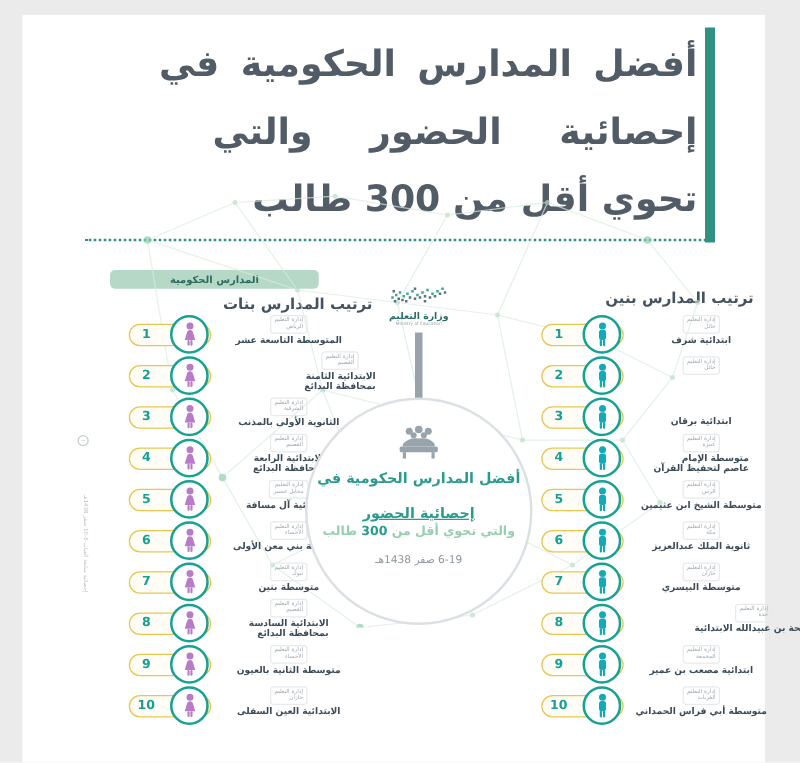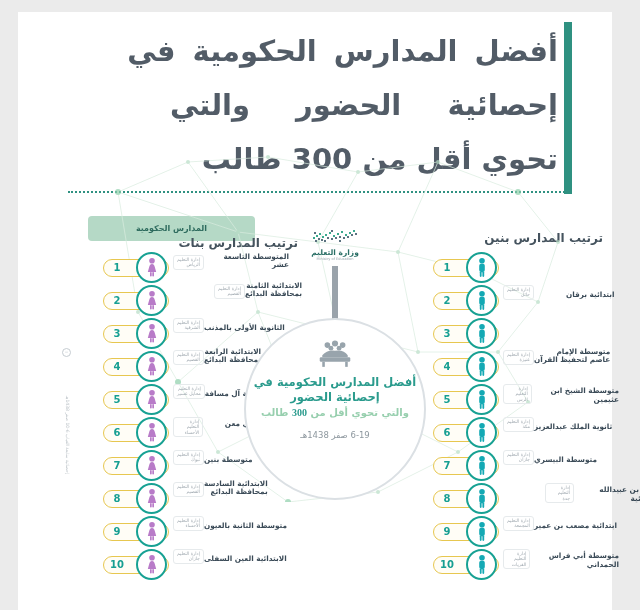--- a/index.html
+++ b/index.html
@@ -17,21 +17,21 @@
     font-size:29px;line-height:54px;
   }
   .title-line{white-space:nowrap;}
   .t1{word-spacing:7px;}
   .t2{word-spacing:36px;}
   .accent-bar{position:absolute;right:40px;top:10px;width:8px;height:172px;background:#2f9181;}
   .dotted-line{position:absolute;left:50px;top:179px;width:504px;height:0;border-top:2px dotted #2f9181;}
 
   
   .gov-badge{
-    position:absolute;left:70px;top:204px;width:167px;height:25px;
+    position:absolute;left:70px;top:204px;width:167px;height:15px;
     background:#b5d9c6;border-radius:4px;color:#2e6b5e;
     font-size:8px;font-weight:bold;direction:rtl;
     display:flex;align-items:center;justify-content:center;
   }
   .col-header{
     position:absolute;width:220px;font-size:12px;font-weight:bold;
     color:#45535e;direction:rtl;text-align:right;
   }
   .girls-header{left:60px;top:224px;}
   .boys-header{left:365px;top:219px;}
@@ -41,21 +41,21 @@
   .logo-name{font-size:7.5px;font-weight:bold;color:#2a6f66;direction:rtl;line-height:9px;}
   .logo-sub{font-size:3.5px;color:#9aa6ad;line-height:5px;}
   .connector{position:absolute;left:314px;top:254px;width:6px;height:54px;background:#9aa3ab;z-index:2;}
   .center-circle{
     position:absolute;left:226px;top:306px;width:182px;height:182px;
     border-radius:50%;background:#fff;border:2px solid #dbe0e4;box-sizing:border-box;
     text-align:center;z-index:3;padding-top:20px;
   }
   .cc-title{font-size:11.5px;font-weight:bold;color:#2a9b8d;direction:rtl;line-height:15px;margin-top:3px;}
   .cc-sub{font-size:10px;font-weight:bold;color:#97cfae;direction:rtl;margin-top:2px;}
-  .cc-sub .num{color:#2a9b8d;font-family:Liberation Serif, serif;}
+  .cc-sub .num{color:#2a9b8d;}
   .cc-foot{margin-top:11px;font-size:8.5px;color:#8d979e;direction:rtl;line-height:12.5px;}
 
   
   .map{position:absolute;left:40px;top:140px;width:520px;height:350px;z-index:1;opacity:.7;}
 
   
   .item{position:absolute;width:190px;height:34px;z-index:2;}
   .item.girl{left:85px;}
   .item.boy{left:415px;}
   .pill{
@@ -68,21 +68,21 @@
   }
   .person-circle{
     position:absolute;left:33px;top:1px;width:31px;height:31px;box-sizing:border-box;
     border-radius:50%;background:#fff;border:2.5px solid #17a193;
     display:flex;align-items:center;justify-content:center;z-index:2;
   }
   .girl .person-icon{fill:#b87bc8;}
   .boy .person-icon{fill:#14a9b4;}
   .text-block{
     position:absolute;left:70px;width:116px;
-    display:flex;flex-direction:row;align-items:flex-end;
+    display:flex;flex-direction:column;align-items:center;
   }
   .label-box{
     border:0.6px solid #e6eaec;border-radius:3px;padding:1px 3px;
     font-size:4.6px;line-height:5.4px;color:#a0a9b0;direction:rtl;text-align:right;
   }
   .school-name{
     margin-top:1px;font-size:7.3px;font-weight:bold;color:#3a4a57;
     line-height:8.4px;direction:rtl;text-align:right;
   }
 
@@ -212,21 +212,21 @@
           <circle cx="22" cy="4" r="2.2"></circle>
         <circle cx="12.8" cy="6.4" r="1.9"></circle>
           <circle cx="19.2" cy="6.4" r="1.9"></circle>
         <path d="M6 12 q4 -4.5 10 -3.5 q7 -1 10 3.5 l0 1.5 H6 Z"></path>
         <rect x="4" y="13.5" width="24" height="3.6" rx="1"></rect>
         <rect x="6" y="17.1" width="2" height="4"></rect>
           <rect x="24" y="17.1" width="2" height="4"></rect>
       </g>
     </svg>
     <div class="cc-title">أفضل المدارس الحكومية في</div>
-    <div class="cc-title" style="margin-top:0;">إحصائية الحضور</div>
+    <div class="cc-title" style="margin-top:13px;text-decoration:underline;">إحصائية الحضور</div>
     <div class="cc-sub">
       <span>والتي تحوي أقل من</span>
       <span class="num">300</span>
       <span>طالب</span>
     </div>
     <div class="cc-foot">
       <div>6-19 صفر 1438هـ</div>
     </div>
   </div>
 
@@ -486,20 +486,29 @@
       <svg class="person-icon" width="14" height="21" viewBox="0 0 14 20">
         <circle cx="7" cy="3.2" r="2.8"></circle>
 
         <g class="body-boy">
           <rect x="4.2" y="6.2" width="5.6" height="8.2" rx="2"></rect>
           <rect x="4.8" y="14" width="1.8" height="5.4" rx="0.8"></rect>
           <rect x="7.4" y="14" width="1.8" height="5.4" rx="0.8"></rect>
         </g>
       </svg>
     </div>
+    <div class="text-block" style="top: 1px;">
+      <div class="label-box">
+        <div class="label-line1">إدارة التعليم</div>
+        <div class="label-line2">حائل</div>
+      </div>
+      <div class="school-name">
+            <div>ابتدائية شرف</div>
+          </div>
+    </div>
   </div>
       <div class="item boy" style="top: 272px;">
     <div class="pill"></div>
     <span class="rank">2</span>
     <div class="person-circle">
       <svg class="person-icon" width="14" height="21" viewBox="0 0 14 20">
         <circle cx="7" cy="3.2" r="2.8"></circle>
 
         <g class="body-boy">
           <rect x="4.2" y="6.2" width="5.6" height="8.2" rx="2"></rect>

